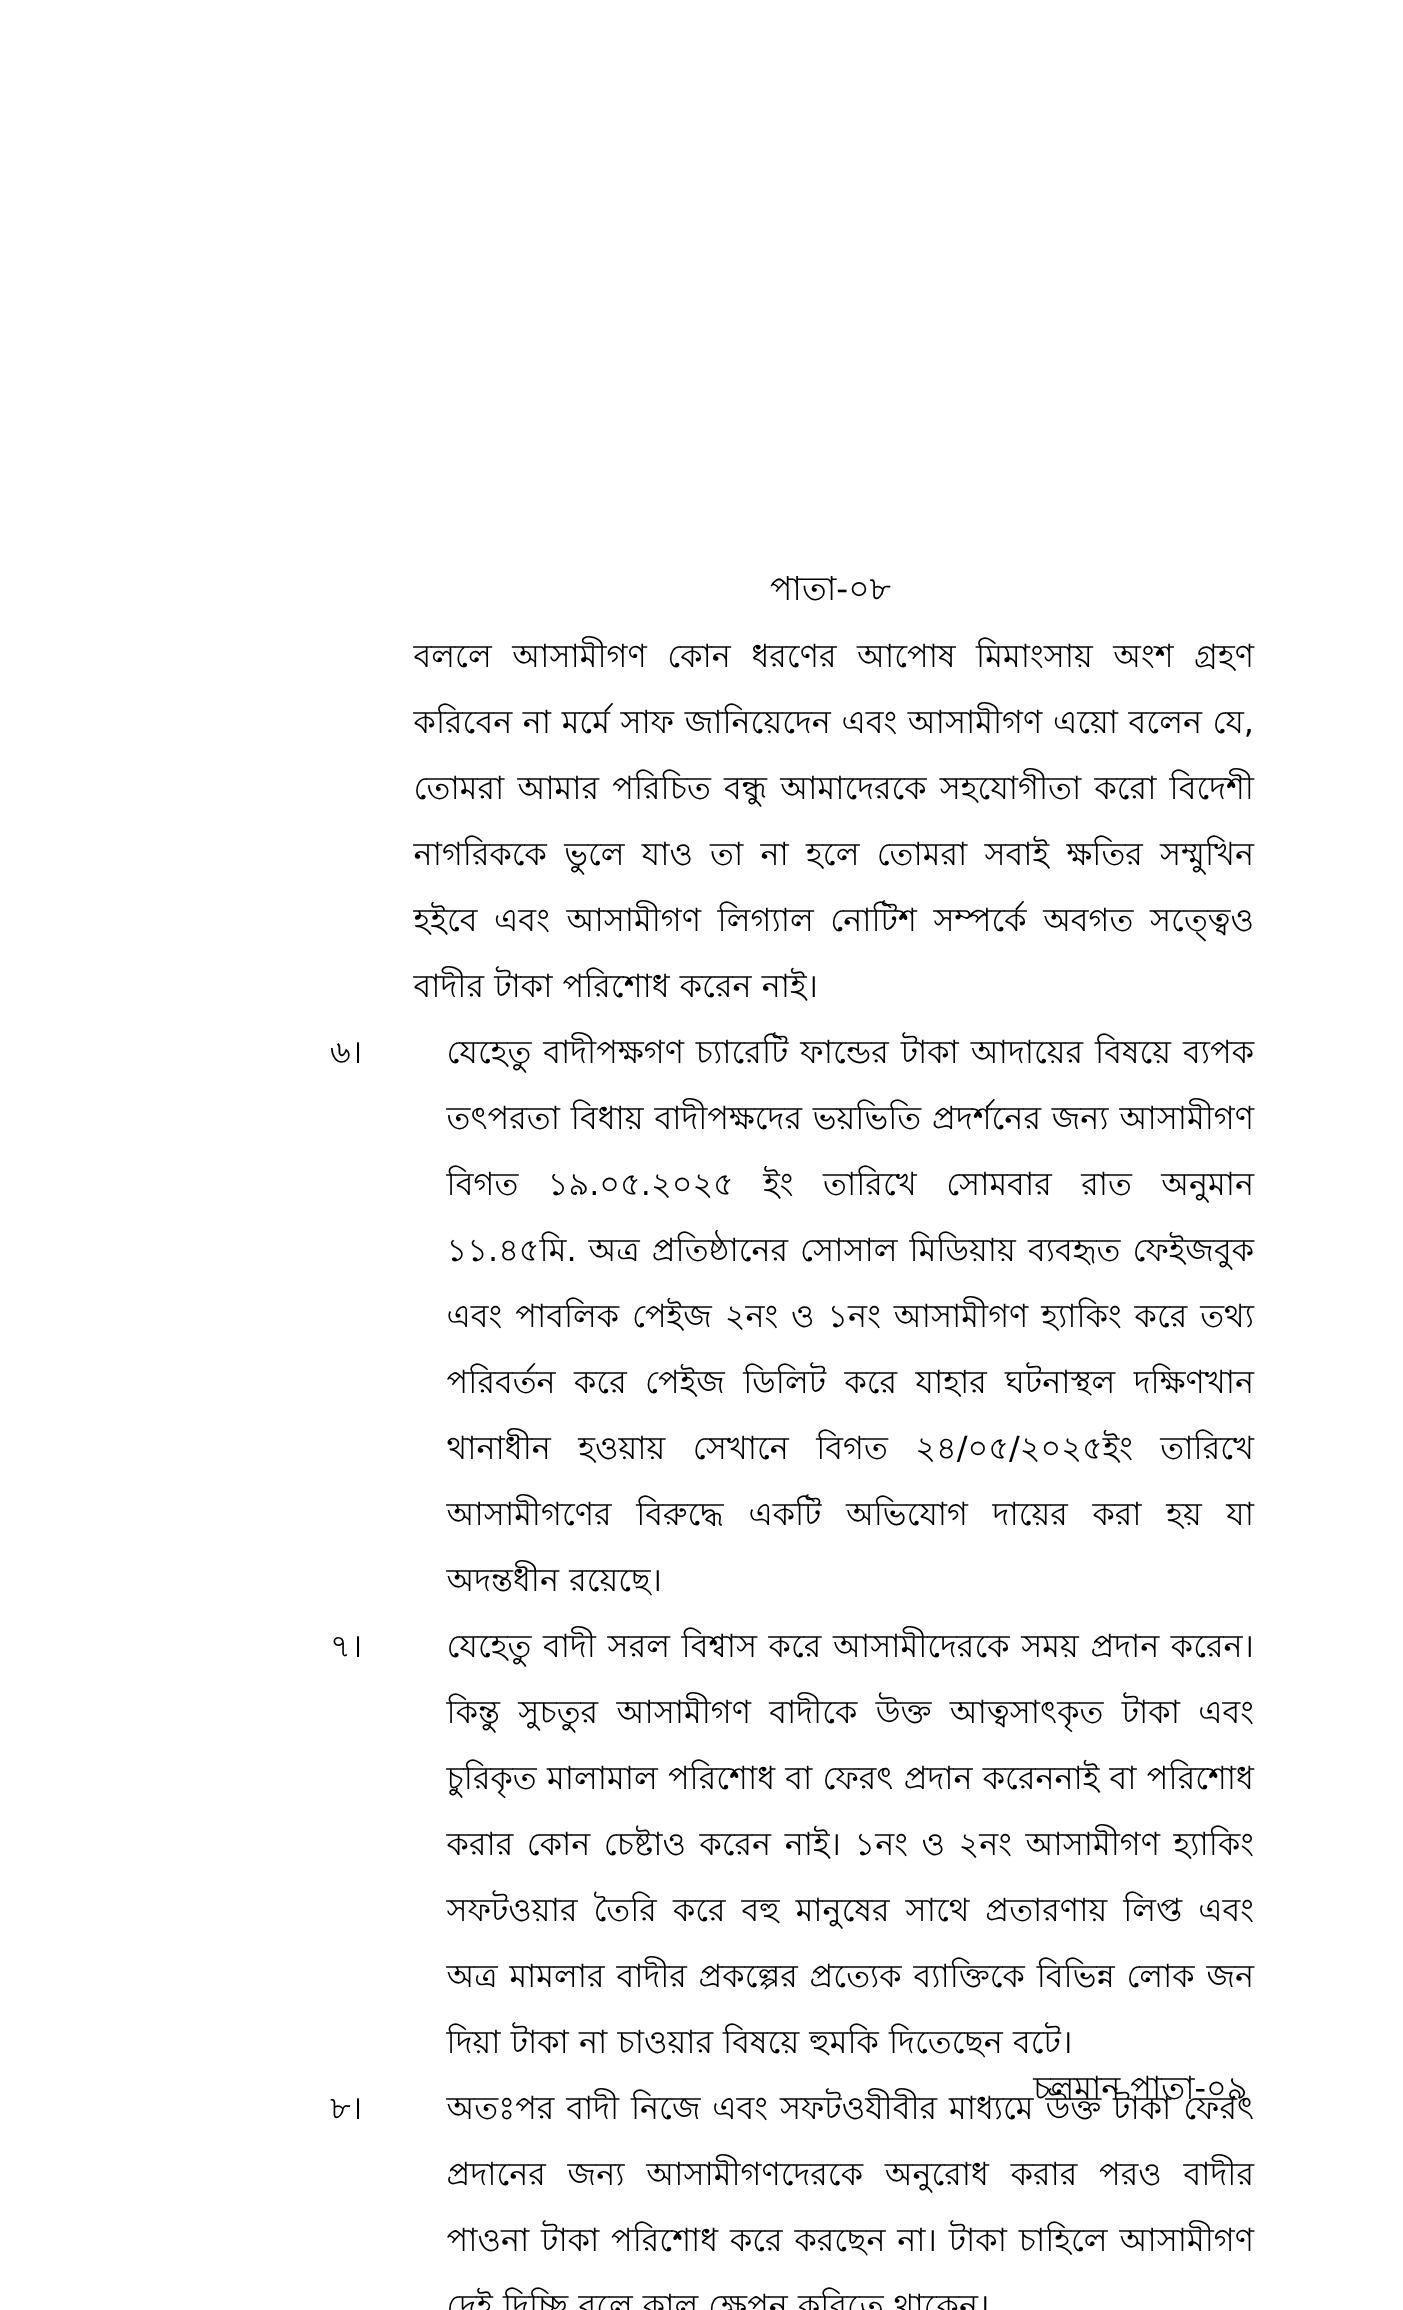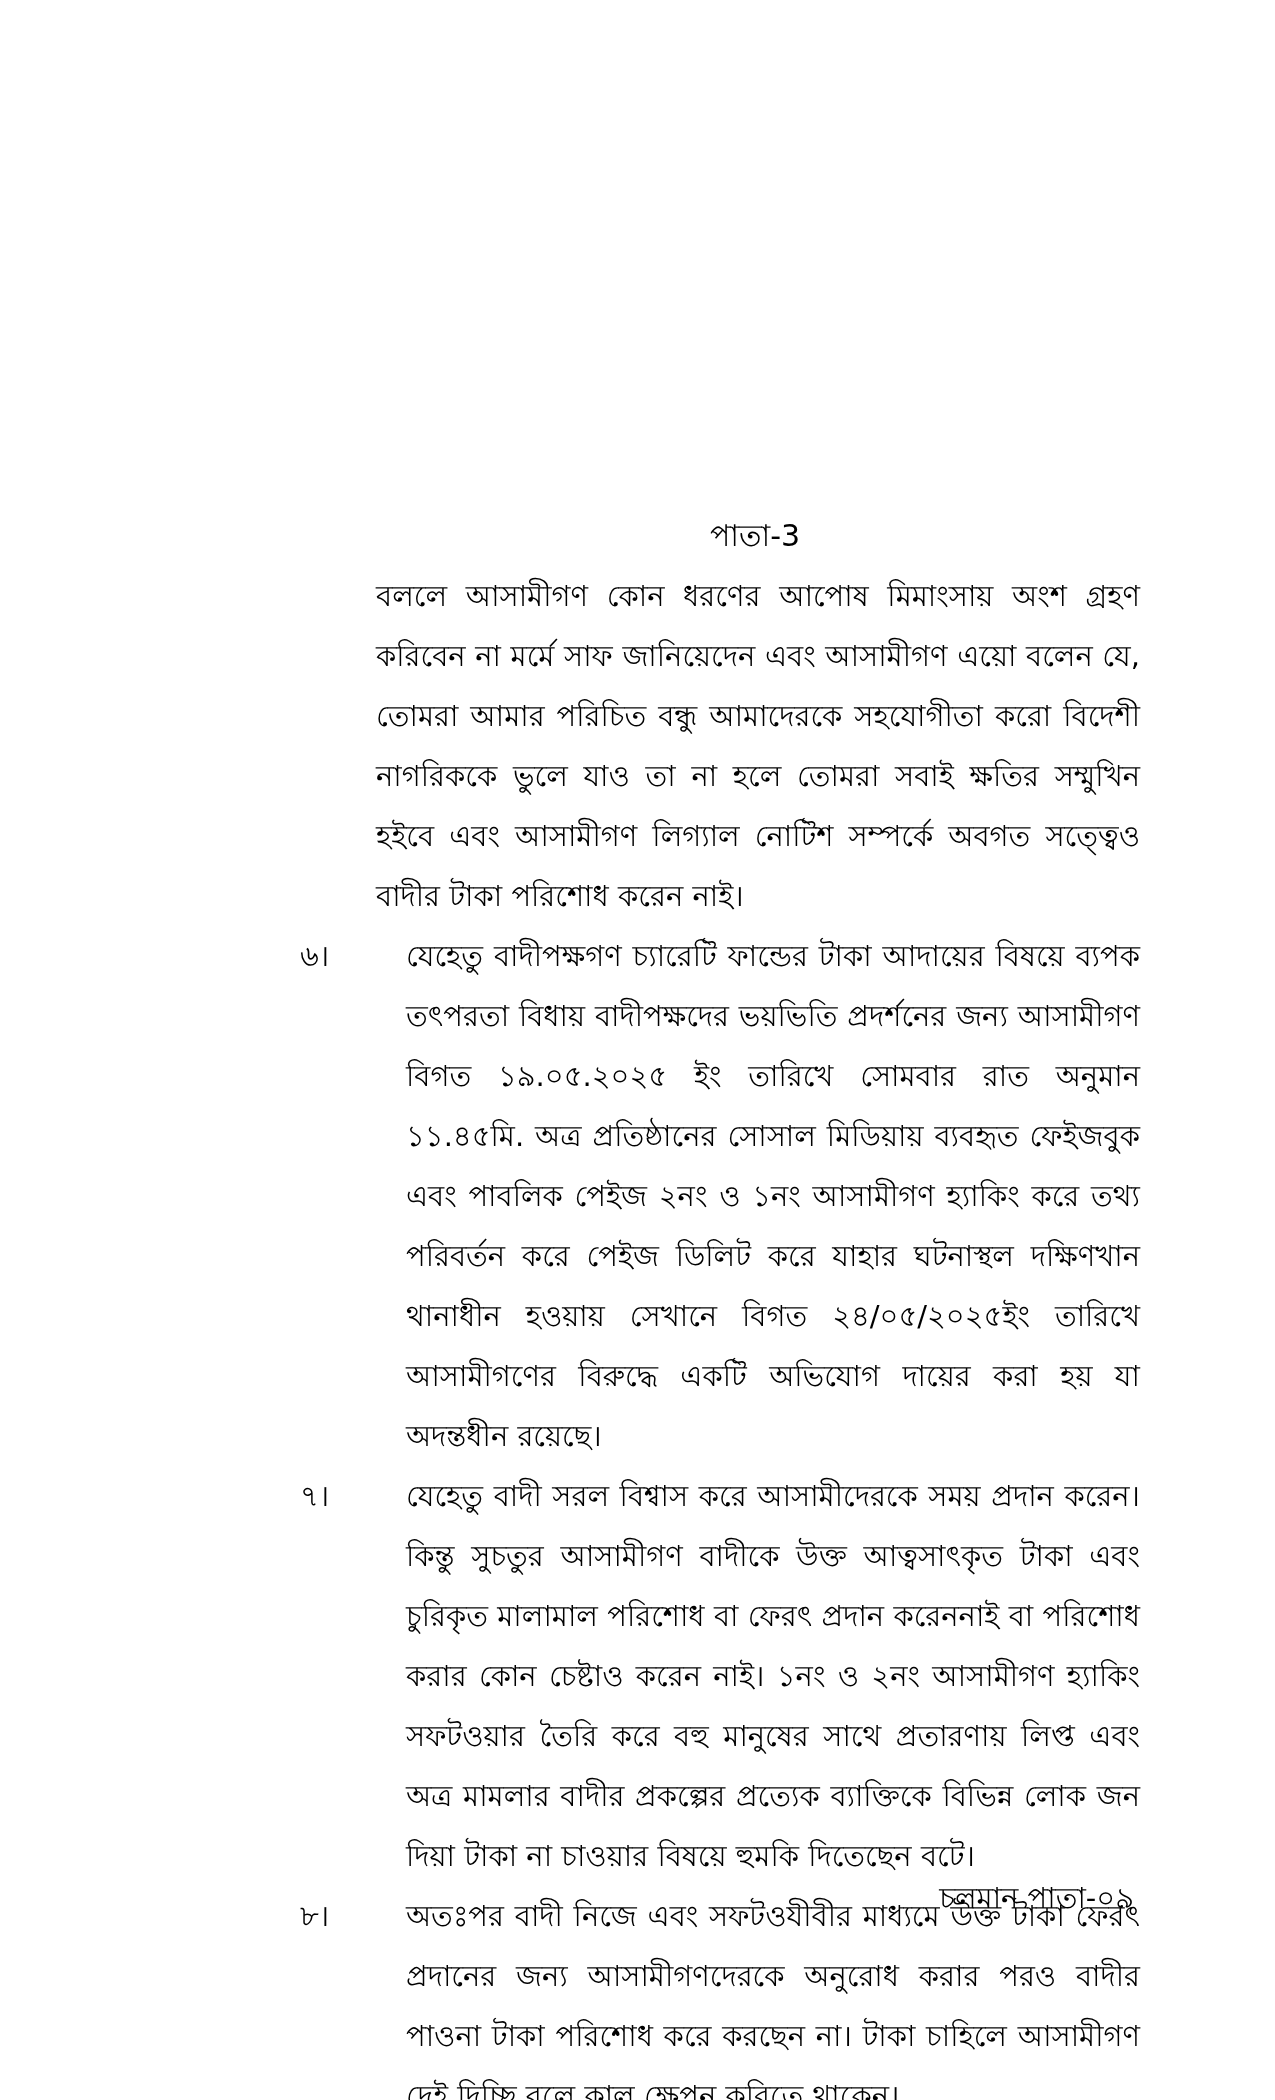--- a/index.html
+++ b/index.html
@@ -61,21 +61,21 @@
     font-size: 29px;
     line-height: 60px;
     text-align: right;
   }
 </style>
 </head>
 <body>
 
 <div class="page">
 
-  <div class="page-header">পাতা-3</div>
+  <div class="page-header">পাতা-০৮</div>
 
   <div class="body-block">
 
     <p class="continuation">বললে আসামীগণ কোন ধরণের আপোষ মিমাংসায় অংশ গ্রহণ করিবেন না মর্মে সাফ জানিয়েদেন এবং আসামীগণ এয়ো বলেন যে, তোমরা আমার পরিচিত বন্ধু আমাদেরকে সহযোগীতা করো বিদেশী নাগরিককে ভুলে যাও তা না হলে তোমরা সবাই ক্ষতির সম্মুখিন হইবে এবং আসামীগণ লিগ্যাল নোটিশ সম্পর্কে অবগত সত্ত্বেও বাদীর টাকা পরিশোধ করেন নাই।</p>
 
     <div class="numbered-item">
       <span class="item-number">৬।</span>
       <span class="item-text">যেহেতু বাদীপক্ষগণ চ্যারেটি ফান্ডের টাকা আদায়ের বিষয়ে ব্যপক তৎপরতা বিধায় বাদীপক্ষদের ভয়ভিতি প্রদর্শনের জন্য আসামীগণ বিগত ১৯.০৫.২০২৫ ইং তারিখে সোমবার রাত অনুমান ১১.৪৫মি. অত্র প্রতিষ্ঠানের সোসাল মিডিয়ায় ব্যবহৃত ফেইজবুক এবং পাবলিক পেইজ ২নং ও ১নং আসামীগণ হ্যাকিং করে তথ্য পরিবর্তন করে পেইজ ডিলিট করে যাহার ঘটনাস্থল দক্ষিণখান থানাধীন হওয়ায় সেখানে বিগত ২৪/০৫/২০২৫ইং তারিখে আসামীগণের বিরুদ্ধে একটি অভিযোগ দায়ের করা হয় যা অদন্তধীন রয়েছে।</span>
     </div>
 

